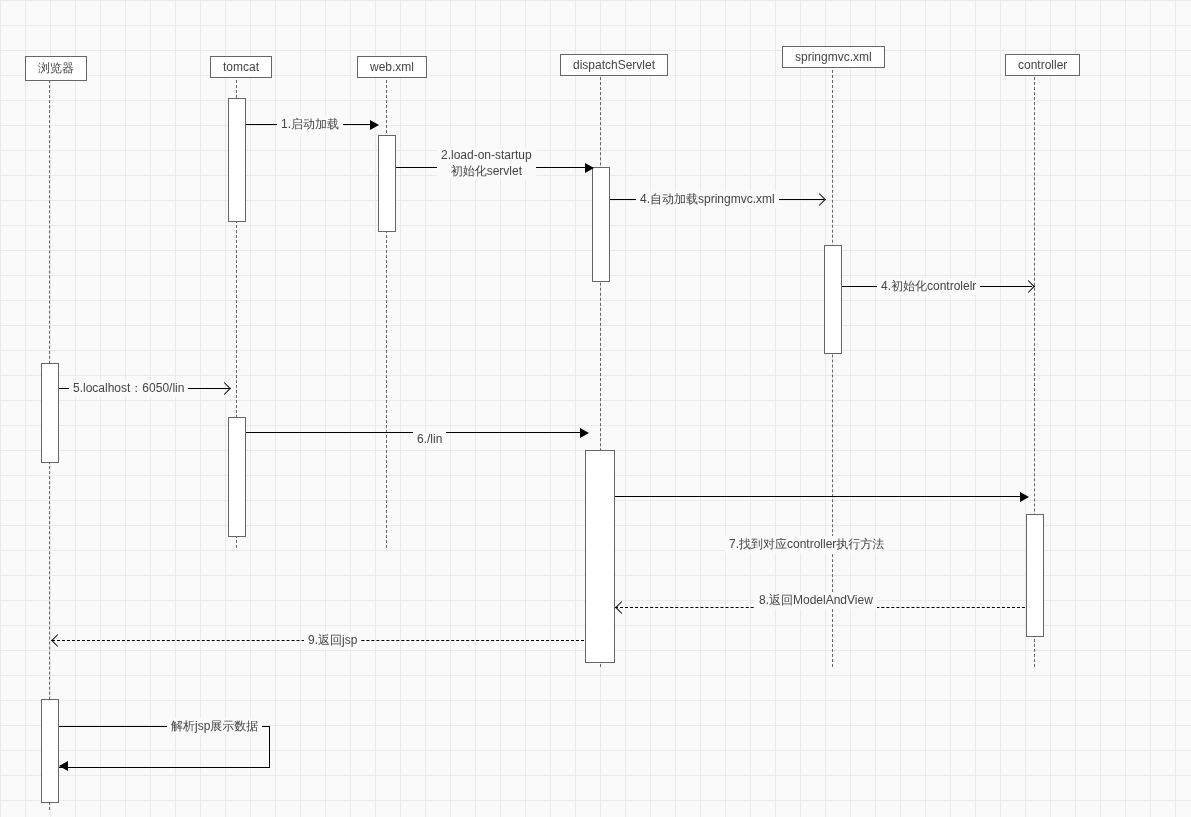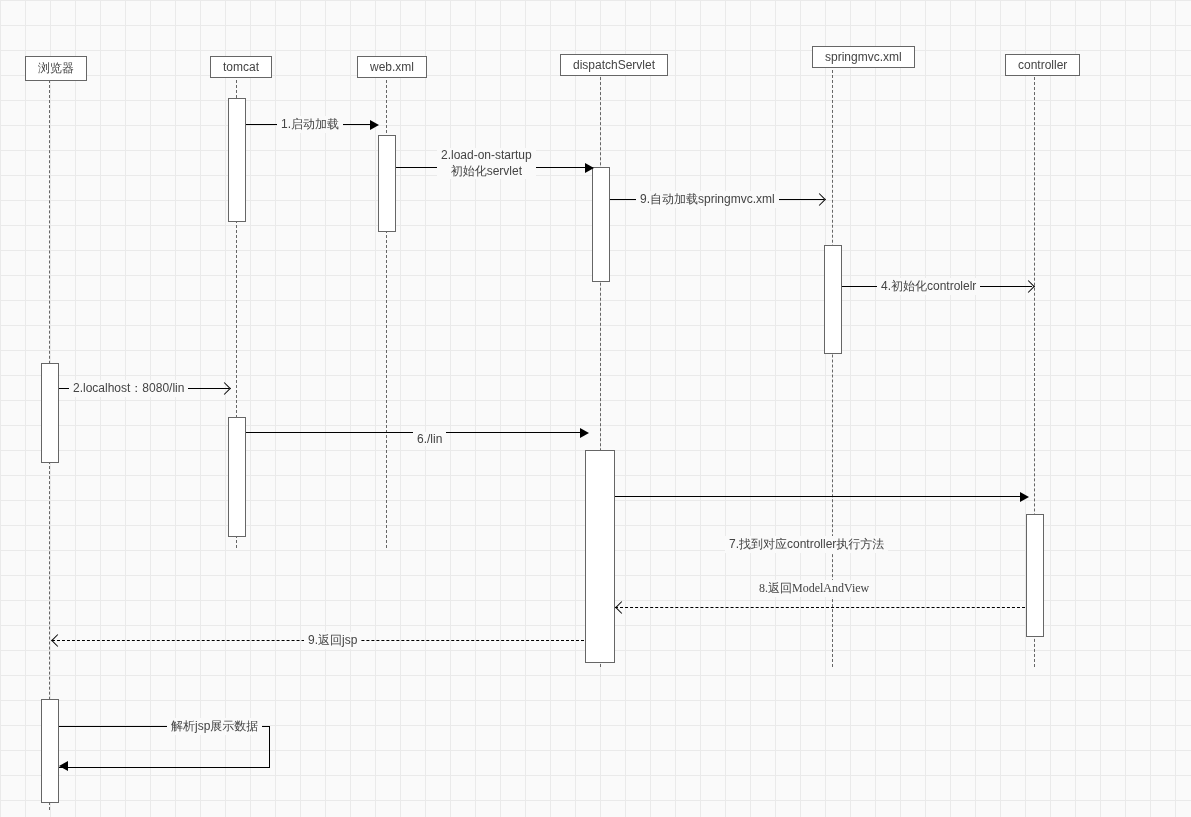--- a/index.html
+++ b/index.html
@@ -95,21 +95,21 @@
       border-bottom: 1px solid #000;
     }
   </style>
 </head>
 <body>
 
 <div class="lifeline-head" style="left:25px; top:56px;">浏览器</div>
 <div class="lifeline-head" style="left:210px; top:56px;">tomcat</div>
 <div class="lifeline-head" style="left:357px; top:56px;text-align:right;">web.xml</div>
 <div class="lifeline-head" style="left:560px; top:54px;">dispatchServlet</div>
-<div class="lifeline-head" style="left:812px; top:46px;">springmvc.xml</div>
+<div class="lifeline-head" style="left:782px; top:46px;">springmvc.xml</div>
 <div class="lifeline-head" style="left:1005px; top:54px;">controller</div>
 
 <div class="lifeline" style="left:49px; top:80px; height:730px;"></div>
 <div class="lifeline" style="left:236px; top:80px; height:468px;"></div>
 <div class="lifeline" style="left:386px; top:80px; height:468px;"></div>
 <div class="lifeline" style="left:600px; top:77px; height:590px;"></div>
 <div class="lifeline" style="left:832px; top:70px; height:597px;"></div>
 <div class="lifeline" style="left:1034px; top:77px; height:590px;"></div>
 
 <div class="activation" style="left:228px; top:98px; height:122px;"></div>
@@ -129,41 +129,41 @@
 
 <div class="msg" style="left:396px; top:167px; width:195px;"></div>
 <div class="arrow-right" style="left:585px; top:163px;"></div>
 <div class="msg-label-multi" style="left:437px; top:148px;">
   <div>2.load-on-startup</div>
   <div>初始化servlet</div>
 </div>
 
 <div class="msg" style="left:610px; top:199px; width:214px;"></div>
 <div class="arrow-right-open" style="left:815px; top:195px;"></div>
-<div class="msg-label" style="left:636px; top:191px;">9.自动加载springmvc.xml</div>
+<div class="msg-label" style="left:636px; top:191px;">4.自动加载springmvc.xml</div>
 
 <div class="msg" style="left:842px; top:286px; width:190px;"></div>
 <div class="arrow-right-open" style="left:1024px; top:282px;"></div>
 <div class="msg-label" style="left:877px; top:278px;">4.初始化controlelr</div>
 
 <div class="msg" style="left:59px; top:388px; width:170px;"></div>
 <div class="arrow-right-open" style="left:220px; top:384px;"></div>
-<div class="msg-label" style="left:69px; top:380px;">2.localhost：8080/lin</div>
+<div class="msg-label" style="left:69px; top:380px;">5.localhost：6050/lin</div>
 
 <div class="msg" style="left:246px; top:432px; width:340px;"></div>
 <div class="arrow-right" style="left:580px; top:428px;"></div>
 <div class="msg-label" style="left:413px; top:424px;margin-top:8px;">6./lin</div>
 
 <div class="msg" style="left:615px; top:496px; width:412px;"></div>
 <div class="arrow-right" style="left:1020px; top:492px;"></div>
 <div class="msg-label" style="left:725px; top:488px;margin-top:48px;">7.找到对应controller执行方法</div>
 
 <div class="msg-dash" style="left:615px; top:607px; width:410px;"></div>
 <div class="arrow-left-open" style="left:617px; top:603px;"></div>
-<div class="msg-label" style="left:755px; top:580px;font-family:Liberation Serif, serif;">8.返回ModelAndView</div>
+<div class="msg-label" style="left:755px; top:592px;">8.返回ModelAndView</div>
 
 <div class="msg-dash" style="left:52px; top:640px; width:532px;"></div>
 <div class="arrow-left-open" style="left:53px; top:636px;"></div>
 <div class="msg-label" style="left:304px; top:632px;text-align:right;">9.返回jsp</div>
 
 <div class="self-loop" style="left:59px; top:726px; width:210px; height:40px;"></div>
 <div class="arrow-left" style="left:59px; top:761px;"></div>
 <div class="msg-label" style="left:167px; top:718px;">解析jsp展示数据</div>
 
 </body></html>

